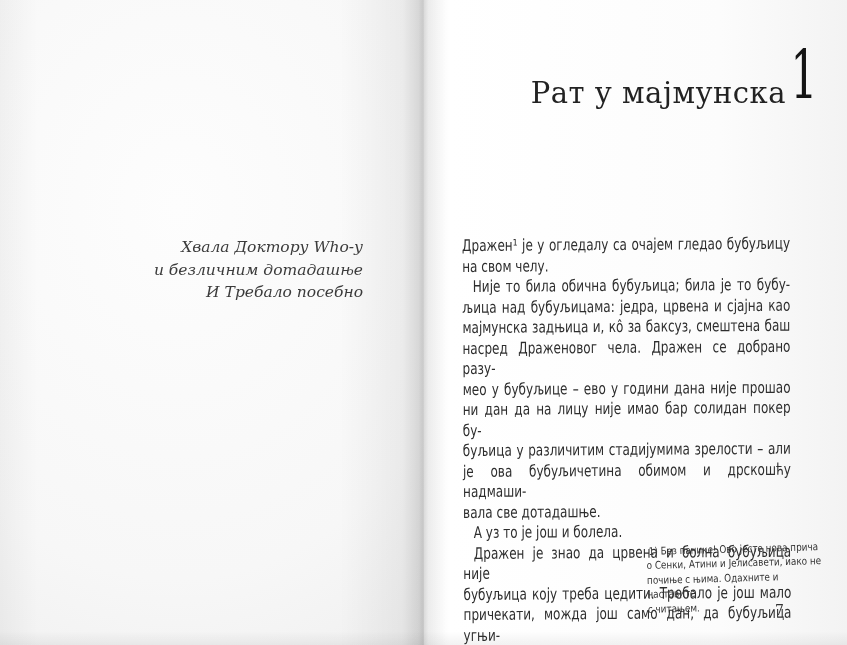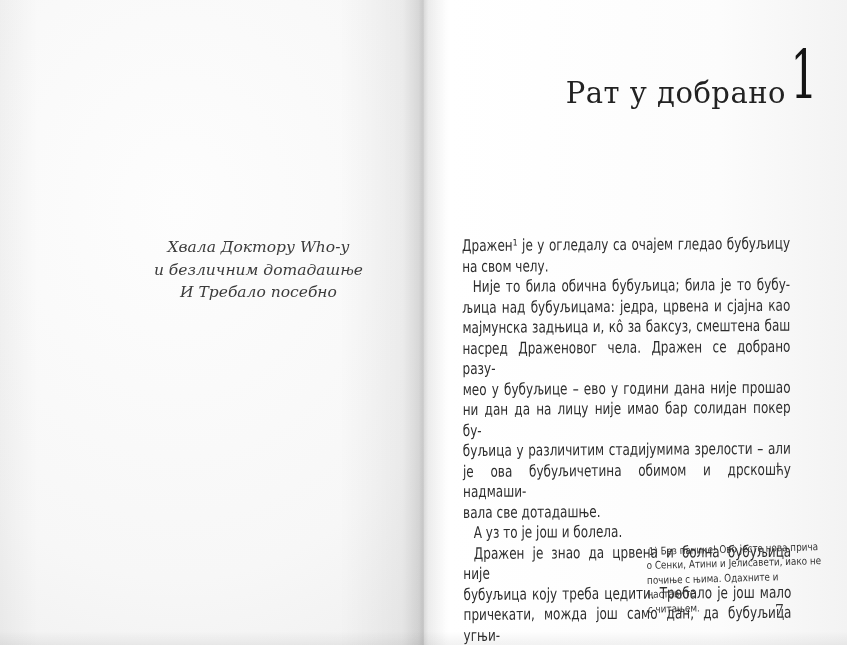--- a/index.html
+++ b/index.html
@@ -34,21 +34,21 @@
   }
   .bottom-shade {
     position: absolute; left: 0; bottom: 0; width: 100%; height: 14px;
     background: linear-gradient(to top, rgba(0,0,0,0.05), rgba(0,0,0,0));
     pointer-events: none;
   }
 
   
   .dedication {
     position: absolute; top: 236px; right: 484px;
-    text-align: center;
+    text-align: right;
     font-family: "DejaVu Serif", serif;
     font-style: italic;
     font-size: 15.5px;
     line-height: 22.6px;
     color: #3b3b3b;
     white-space: nowrap;
   }
 
   
   .chapter-title {
@@ -112,21 +112,21 @@
   <div class="right-page"></div>
   <div class="gutter"></div>
   <div class="bottom-shade"></div>
 
   <div class="dedication">
       <div class="ded-line">Хвала Доктору Who-у</div>
       <div class="ded-line">и безличним дотадашње</div>
       <div class="ded-line">И Требало посебно</div>
     </div>
 
-  <div class="chapter-title">Рат у добрано</div>
+  <div class="chapter-title">Рат у мајмунска</div>
 
   <div class="chapter-number">1</div>
 
   <div class="body-text">
       <div class="line justify">Дражен¹ је у огледалу са очајем гледао бубуљицу</div>
       <div class="line">на свом челу.</div>
       <div class="line justify indent">Није то била обична бубуљица; била је то бубу-</div>
       <div class="line justify">љица над бубуљицама: једра, црвена и сјајна као</div>
       <div class="line justify">мајмунска задњица и, кô за баксуз, смештена баш</div>
       <div class="line justify">насред Драженовог чела. Дражен се добрано разу-</div>

